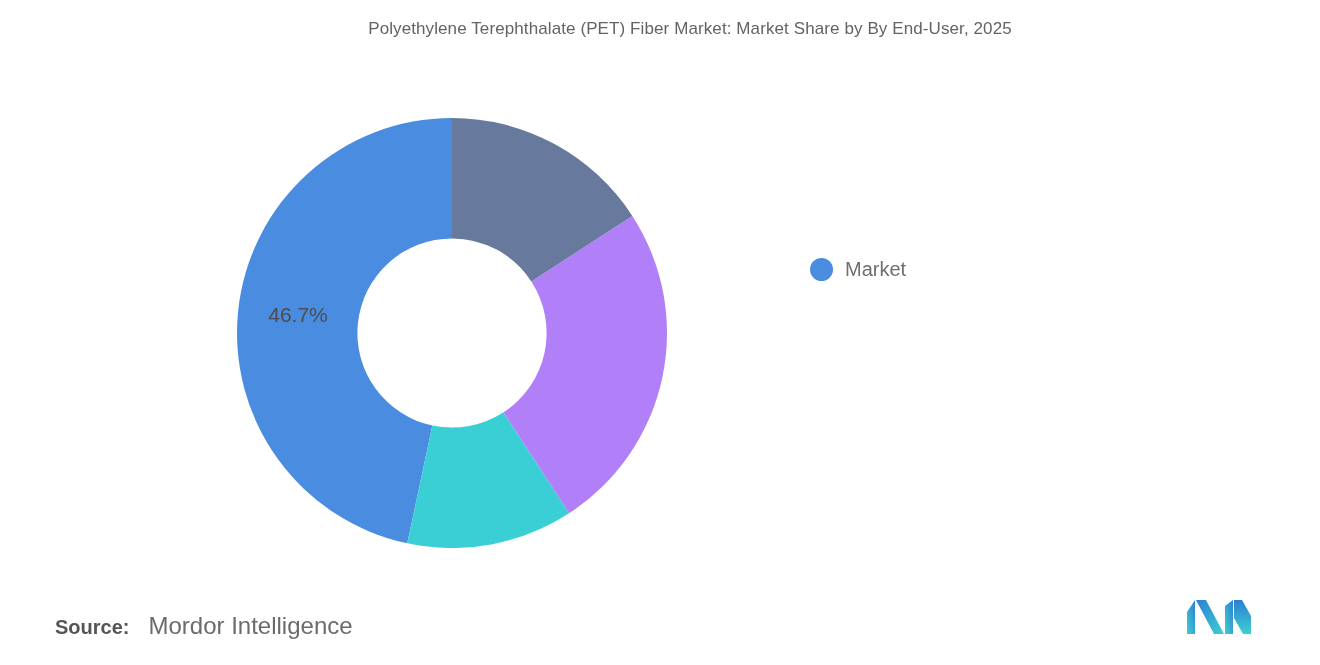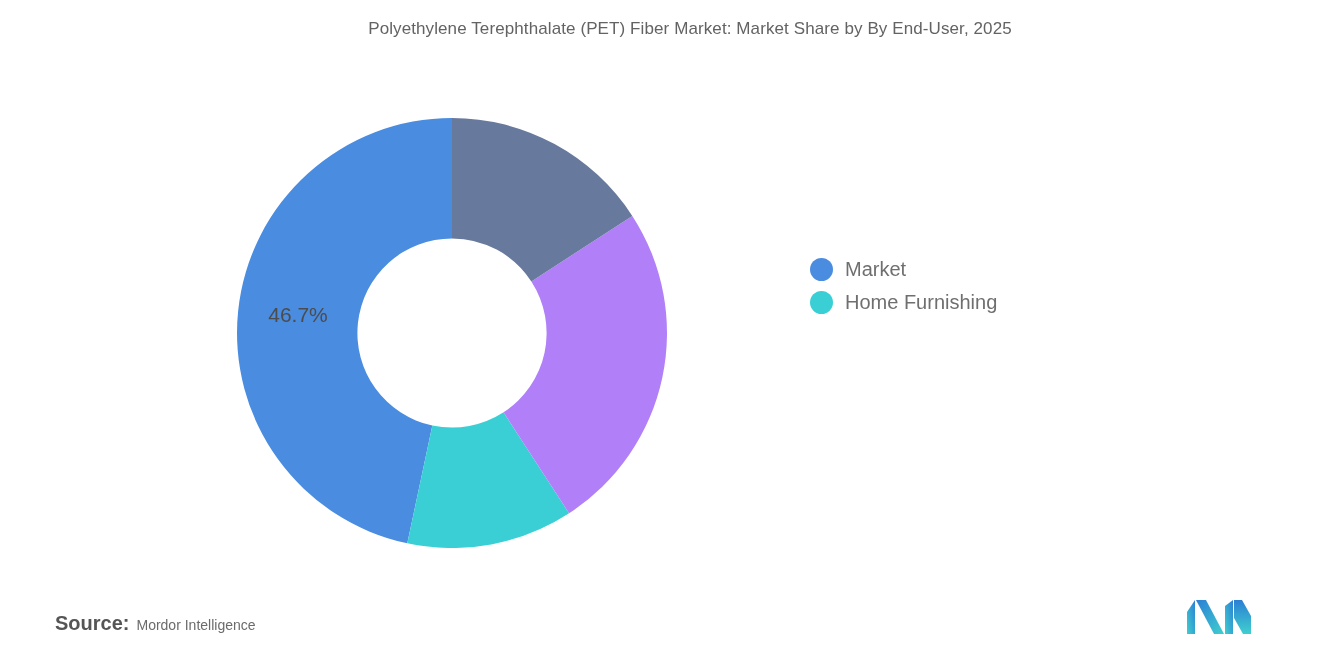--- a/index.html
+++ b/index.html
@@ -77,29 +77,29 @@
     line-height: 23px;
   }
 
   
   .source-row {
     position: absolute;
     left: 55px;
     top: 612px;
     display: flex;
     align-items: baseline;
-    gap: 7px;
+    gap: 19px;
   }
   .source-key {
     font-size: 20px;
     font-weight: bold;
     color: #555555;
   }
   .source-val {
-    font-size: 14px;
+    font-size: 24px;
     font-weight: 400;
     color: #6b6b6b;
   }
 
   
   .logo {
     position: absolute;
     left: 1186px;
     top: 598px;
     width: 66px;
@@ -121,24 +121,20 @@
       </g>
     <text id="slice-label-apparel" class="slice-label" x="61.0" y="198.8" text-anchor="middle" dominant-baseline="middle">46.7%</text>
   </svg>
 </div>
 
 <div class="legend">
   <div class="legend-item">
     <span class="legend-swatch" style="background: rgb(74, 140, 224);"></span>
     <span class="legend-label">Market</span>
   </div>
-  <div class="legend-item">
-    <span class="legend-swatch" style="background: rgb(58, 207, 213);"></span>
-    <span class="legend-label">Home Furnishing</span>
-  </div>
 </div>
 
 <div class="source-row">
   <span class="source-key">Source:</span>
   <span class="source-val">Mordor Intelligence</span>
 </div>
 
 <div class="logo">
   <svg viewBox="0 0 66 38" width="66" height="38">
     <defs>

